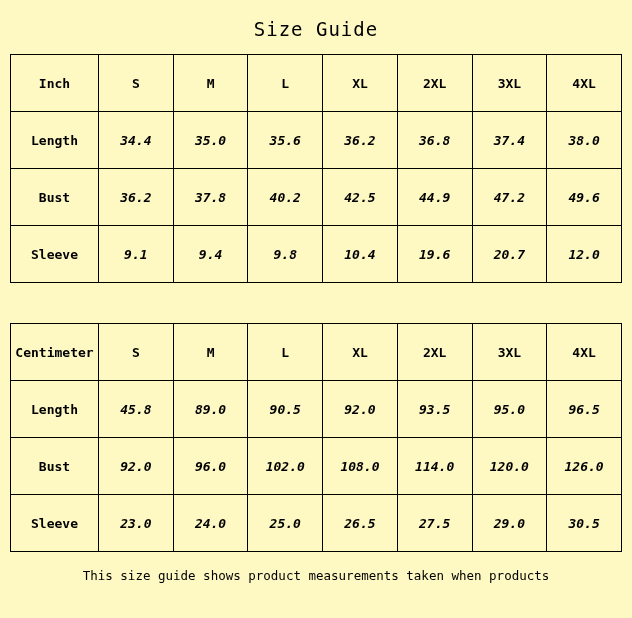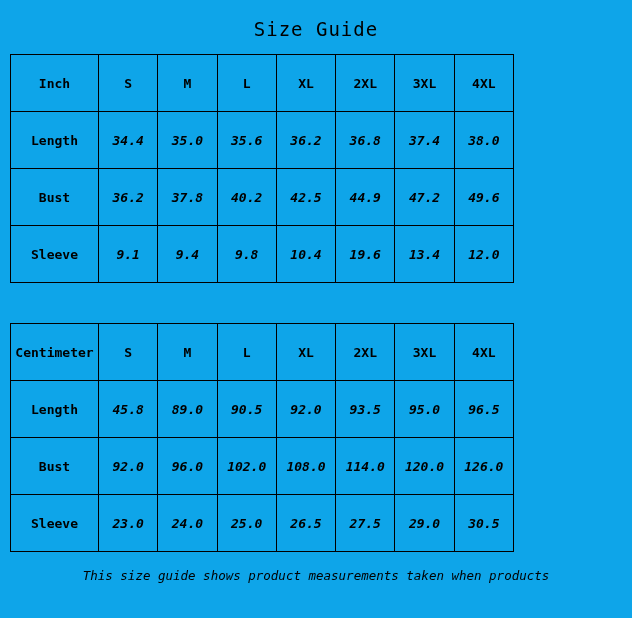--- a/index.html
+++ b/index.html
@@ -12,34 +12,34 @@
     background: #ffffff;
     font-family: "DejaVu Sans Mono", monospace;
     color: #000000;
     overflow: hidden;
   }
   .page {
     position: relative;
     width: 632px;
     height: 618px;
     box-sizing: border-box;
-    background: #0ea5e9;
+    background: #fef9c3;
   }
   .title {
     text-align: center;
     font-size: 19px;
     letter-spacing: 1px;
     padding-top: 18px;
     padding-bottom: 14px;
     font-weight: normal;
     margin: 0;
   }
   table.size-table {
     border-collapse: collapse;
-    width: 504px;
+    width: 612px;
     margin: 0 10px;
     table-layout: fixed;
   }
   table.size-table td {
     border: 1px solid #000000;
     text-align: center;
     vertical-align: middle;
     height: 56px;
     font-size: 13px;
     font-weight: bold;
@@ -57,21 +57,20 @@
   }
   .spacer {
     height: 40px;
   }
   .footnote {
     text-align: center;
     font-size: 12.5px;
     line-height: 1.55;
     padding: 14px 22px 0 22px;
     font-weight: normal;
-    font-style: italic;
   }
   .footnote div {
     white-space: nowrap;
   }
 </style>
 </head>
 <body>
 
 <div class="page">
 
@@ -119,21 +118,21 @@
         <td class="value-cell">47.2</td>
         <td class="value-cell">49.6</td>
       </tr>
       <tr>
         <td class="header-cell">Sleeve</td>
         <td class="value-cell">9.1</td>
         <td class="value-cell">9.4</td>
         <td class="value-cell">9.8</td>
         <td class="value-cell">10.4</td>
         <td class="value-cell">19.6</td>
-        <td class="value-cell">13.4</td>
+        <td class="value-cell">20.7</td>
         <td class="value-cell">12.0</td>
       </tr>
     </tbody>
   </table>
 
   <div class="spacer"></div>
 
   <table class="size-table">
     <colgroup>
       <col class="unit-col">

